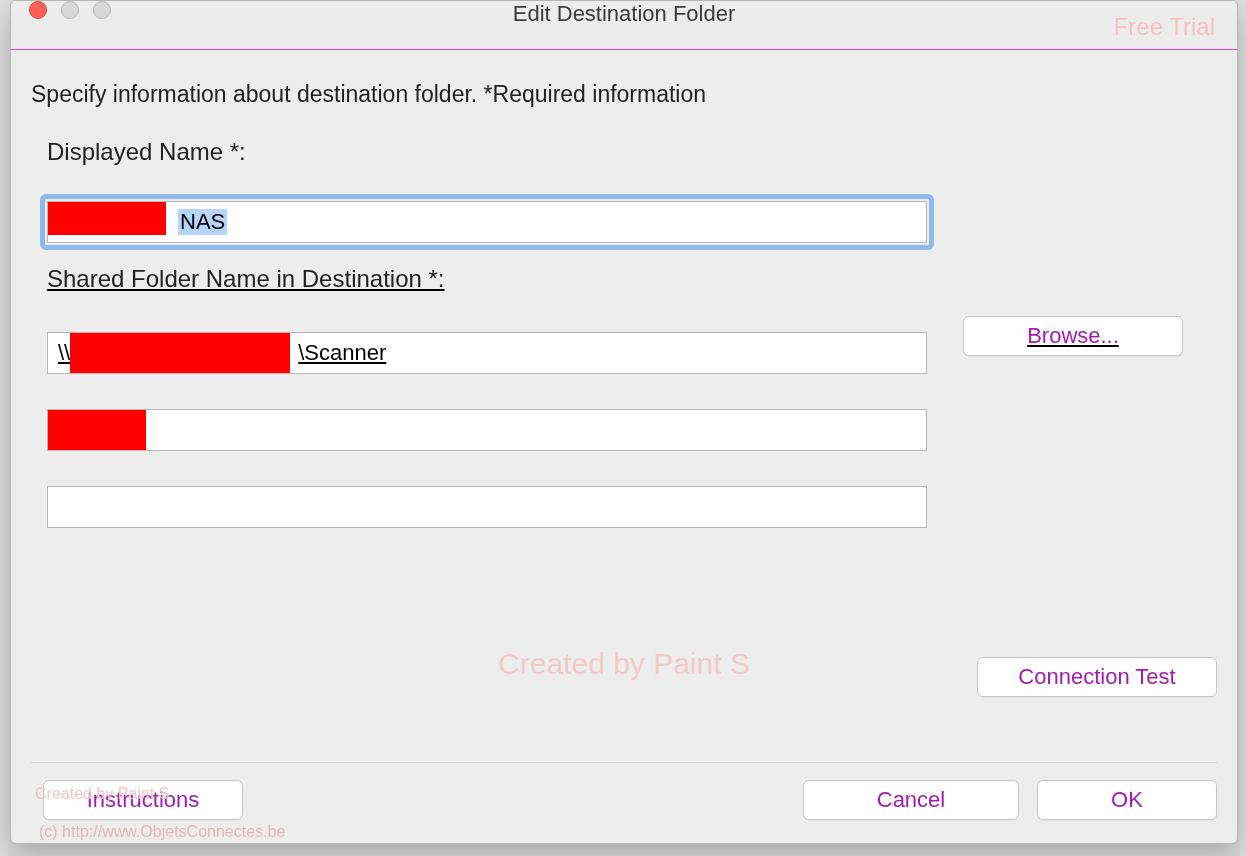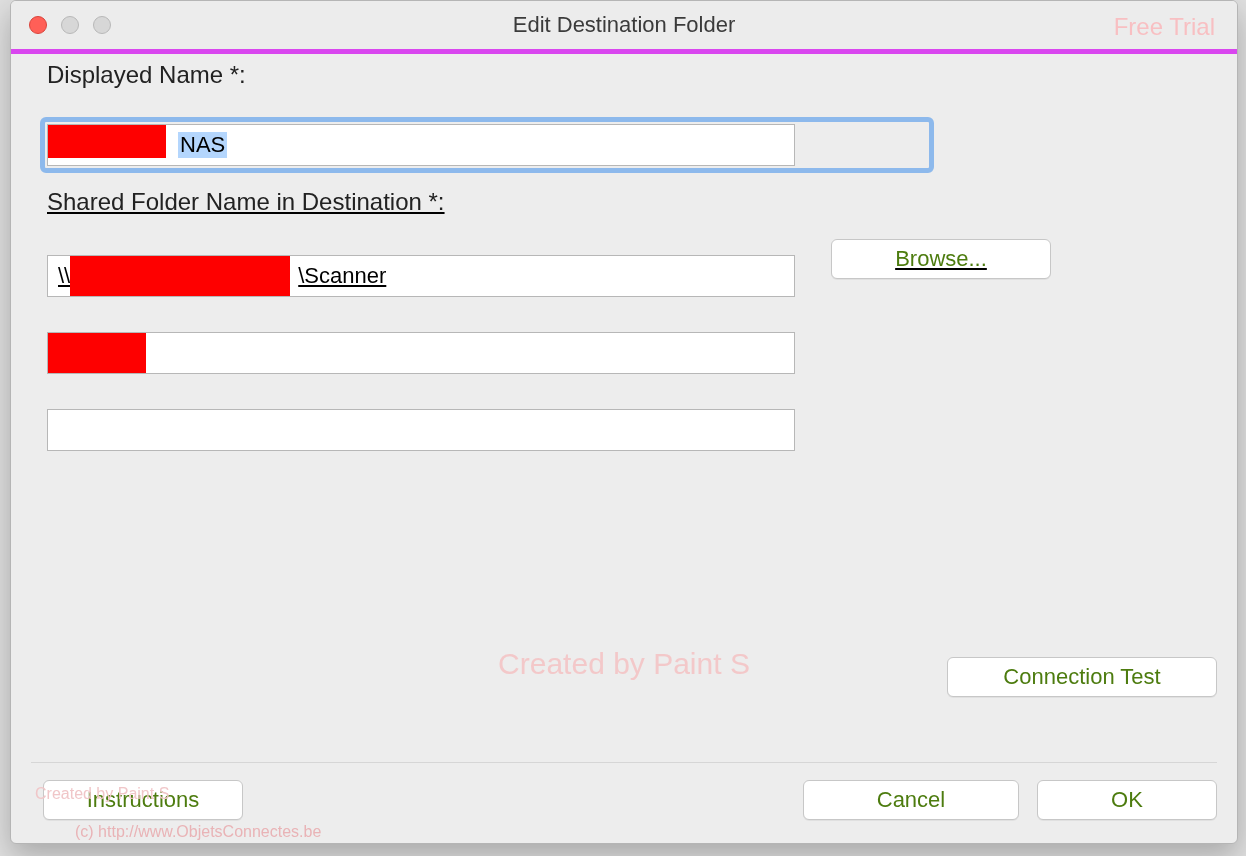--- a/index.html
+++ b/index.html
@@ -22,23 +22,23 @@
     border: 1px solid #b5b5b5;
     border-radius: 6px;
     box-shadow: 0 12px 30px rgba(0,0,0,0.25);
     overflow: hidden;
   }
 
   
   .titlebar {
     height: 48px;
     background: #ececec;
-    border-bottom: 5px solid #d946ef;
-    display: flex;
-    align-items: center;
+    border-bottom: 1px solid #d946ef;
+    display: flex;
+    align-items: flex-start;
     position: relative;
   }
 
   .traffic-lights {
     display: flex;
     gap: 14px;
     margin-left: 18px;
   }
   .tl {
     width: 18px;
@@ -93,21 +93,21 @@
     margin-bottom: 4px;
   }
 
   .field-line {
     display: flex;
     align-items: center;
     gap: 36px;
   }
 
   .text-field {
-    width: 748px;
+    width: 880px;
     height: 42px;
     background: #fff;
     border: 1px solid #b7b7b7;
     box-sizing: border-box;
     font-size: 22px;
     padding: 0 10px;
     display: flex;
     align-items: center;
     position: relative;
     overflow: hidden;
@@ -139,21 +139,21 @@
   }
 
   .btn {
     height: 40px;
     min-width: 150px;
     padding: 0 22px;
     background: #ffffff;
     border: 1px solid #c7c7c7;
     border-radius: 6px;
     font-size: 22px;
-    color: #4d7c0f;
+    color: #a21caf;
     box-shadow: 0 1px 0 rgba(0,0,0,0.05);
     display: inline-flex;
     align-items: center;
     justify-content: center;
     cursor: default;
     box-sizing: border-box;
   }
 
   .password-dots {
     font-size: 22px;
@@ -189,21 +189,20 @@
   .footer .btn { margin-left: 18px; }
   .footer .btn:first-child { margin-left: 12px; }
 
   .copyright {
     position: absolute;
     left: 8px;
     bottom: 2px;
     font-size: 16px;
     color: #e9b3b6;
     pointer-events: none;
-    margin-left: 36px;
   }
 
   .separator {
     position: absolute;
     left: 0; right: 0;
     bottom: 80px;
     height: 1px;
     background: #d6d6d6;
   }
 
@@ -218,20 +217,21 @@
       <div class="tl red"></div>
       <div class="tl yellow"></div>
       <div class="tl green"></div>
     </div>
     <div class="title">Edit Destination Folder</div>
     <div class="free-trial">Free Trial</div>
   </div>
 
   <div class="content">
 
+    <div class="subtitle">Specify information about destination folder. *Required information</div>
 
     <div class="form-row">
       <div class="field-label">Displayed Name *:</div>
       <div class="focus-wrap">
         <div class="focus-ring"></div>
         <div class="text-field focus">
           <div class="redact" style="left:0; top:-3px; width:118px; height:36px;"></div>
           <span style="display:inline-block; width:120px;"></span>
           <span style="background:#b4d6fd; padding:0 2px;">NAS</span>
         </div>
@@ -261,21 +261,21 @@
 
     <div class="form-row" style="margin-top:22px;">
       <div class="text-field">
         <span></span>
       </div>
     </div>
 
     <div class="watermark-center">Created by Paint S</div>
 
     <div class="connection-row">
-      <button class="btn" style="width:270px;">Connection Test</button>
+      <button class="btn" style="width:240px;">Connection Test</button>
     </div>
 
     <div class="separator"></div>
 
     <div class="footer">
       <button class="btn" style="width:200px;">Instructions</button>
       <div class="spacer"></div>
       <button class="btn" style="width:216px;">Cancel</button>
       <button class="btn" style="width:180px;">OK</button>
     </div>

